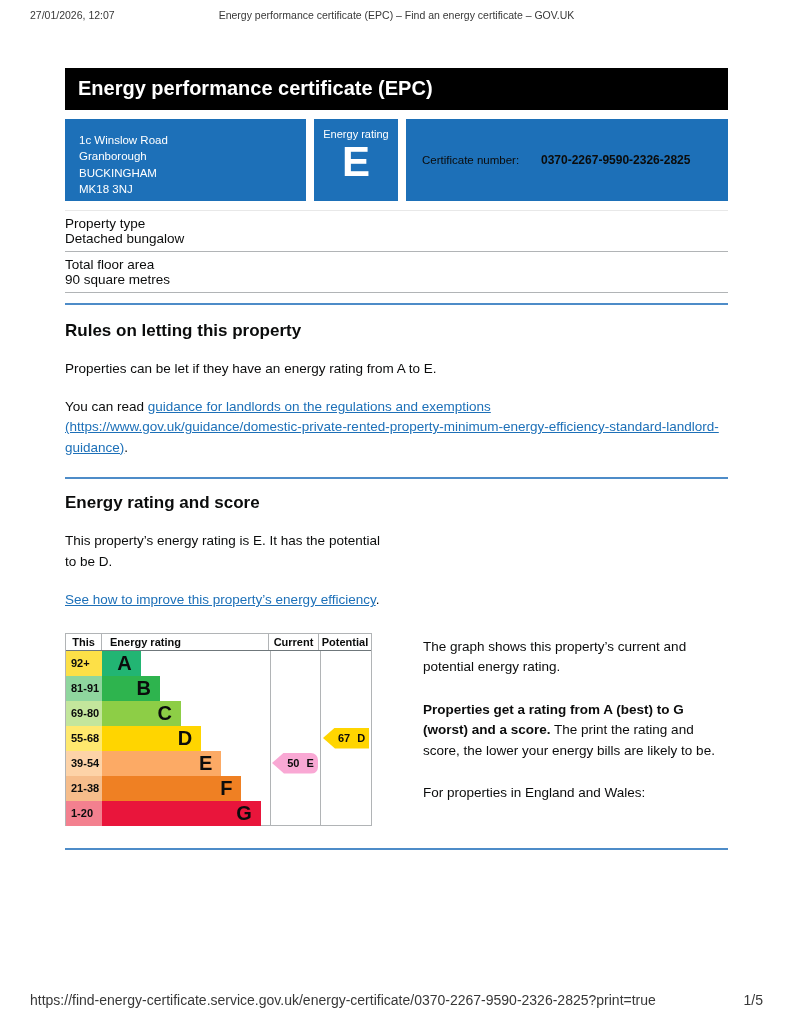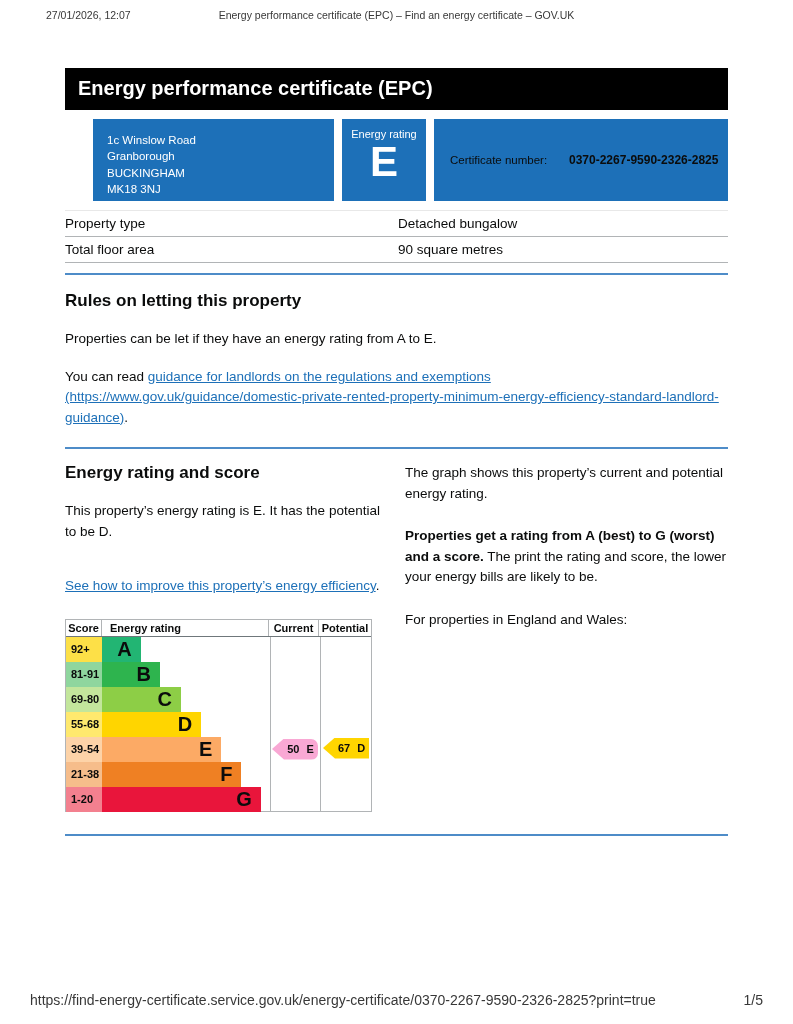--- a/index.html
+++ b/index.html
@@ -6,62 +6,62 @@
   html,body { background:#ffffff; }
   .page {
     position:relative; width:793px; height:1024px; margin:0 auto;
     background:#ffffff; color:#0b0c0c;
     font-family:"Liberation Sans", sans-serif; font-size:13.5px; overflow:hidden;
   }
 
   
   .print-header { position:absolute; top:9px; left:30px; right:30px; height:14px;
     font-size:10.5px; color:#383838; text-align:center; }
-  .print-header .datetime { position:absolute; left:16px; top:0; }
+  .print-header .datetime { position:absolute; left:0; top:0; }
   .print-footer { position:absolute; bottom:16px; left:30px; right:30px;
     font-size:14px; color:#383838; display:flex; justify-content:space-between; }
 
   .content { position:absolute; left:65px; width:663px; top:68px; }
 
   
   .banner { background:#000000; color:#ffffff; font-size:20px; font-weight:bold;
     padding:9px 13px 10px 13px; margin-bottom:9px; }
 
   
   .summary-row { display:flex; gap:8px; height:82px; margin-bottom:9px; }
   .summary-row .box { background:#1d70b8; color:#ffffff; }
-  .addr-box { flex:0 0 241px; padding:13px 14px; font-size:11.5px; line-height:1.42;margin-left:28px; }
+  .addr-box { flex:0 0 241px; padding:13px 14px; font-size:11.5px; line-height:1.42; }
   .rating-box { flex:0 0 84px; display:flex; flex-direction:column; align-items:center; padding-top:9px; }
   .rating-box .rating-label { font-size:11px; }
   .rating-box .rating-letter { font-size:42px; font-weight:bold; line-height:1.0; margin-top:1px; }
   .validity-box { flex:1; display:flex; flex-direction:column; gap:3px; background:#ffffff; }
   .validity-row { background:#1d70b8; flex:1; display:flex; align-items:center; padding-left:16px; }
   .validity-row .v-label { width:119px; font-size:11.5px; }
   .validity-row .v-value { font-weight:bold; font-size:12px; }
 
   
   .prop-table { margin-top:4px; }
-  .prop-row { display:flex; border-bottom:1px solid #b1b4b6; padding:5px 0 5px 0; }
+  .prop-row { display:flex; border-bottom:1px solid #b1b4b6; padding:5px 0 5px 0;flex-direction:column; }
   .prop-row:first-child { border-top:1px solid #e8e8e8; }
   .prop-row .p-label { width:333px; }
 
   .blue-rule { border:none; border-top:2px solid #4e8cc8; background:none; }
   .rule-1 { margin:10px 0 16px 0; }
   .rule-2 { margin:19px 0 14px 0; }
   .rule-3 { margin:22px 0 0 0; }
 
   h2 { font-size:17px; font-weight:bold; margin-bottom:18px; }
   p { line-height:1.52; margin-bottom:17px; }
   a.link { color:#1d70b8; text-decoration:underline; cursor:pointer; }
 
-  .two-col { display:flex; gap:15px; }
+  .two-col { display:flex; gap:33px;align-items:flex-end; }
   .col-left { flex:0 0 325px; }
   .col-right { flex:1; }
   .col-right p { margin-bottom:22px; }
-  .link-para { margin-top:34px; margin-bottom:22px; }
+  .link-para { margin-top:18px; margin-bottom:22px; }
 
   
   .chart { width:307px; margin-top:6px; border-left:1px solid #b1b4b6; border-right:1px solid #b1b4b6; }
   .chart-header { display:flex; border-top:1px solid #b1b4b6; border-bottom:1px solid #6f777b;
     height:18px; font-size:11px; font-weight:bold; align-items:center; }
   .chart-header > div { height:100%; display:flex; align-items:center; }
   .ch-score { width:36px; justify-content:center; border-right:1px solid #b1b4b6; }
   .ch-rating { flex:1; padding-left:8px; border-right:1px solid #b1b4b6; }
   .ch-current { width:50px; justify-content:center; border-right:1px solid #b1b4b6; }
   .ch-potential { width:52px; justify-content:center; }
@@ -136,21 +136,21 @@
     <hr class="blue-rule rule-2">
 
     <div class="two-col">
       <div class="col-left">
         <h2>Energy rating and score</h2>
         <p>This property’s energy rating is E. It has the potential to be D.</p>
         <p class="link-para"><a class="link">See how to improve this property’s energy efficiency</a><span>.</span></p>
 
         <div class="chart">
           <div class="chart-header">
-            <div class="ch-score">Score</div>
+            <div class="ch-score">This</div>
             <div class="ch-rating">Energy rating</div>
             <div class="ch-current">Current</div>
             <div class="ch-potential">Potential</div>
           </div>
           <div class="chart-body">
             <div class="band-row">
               <div class="score-cell" style="background: #fde047;">92+</div>
               <div class="band-area">
                   <div class="band-bar" style="background: rgb(34, 181, 115); width: 23%;">
                     <span>A</span>
@@ -204,21 +204,21 @@
                     <span>G</span>
                   </div>
                 </div>
             </div>
             <div class="colsep sep-current"></div>
             <div class="colsep sep-potential"></div>
             <div class="arrow arrow-current" style="background: #f9a8d4; top: 102px; border-radius: 7px;">
                 <span>50</span>
                 <span>E</span>
               </div>
-            <div class="arrow arrow-potential" style="background: rgb(255, 213, 0); top: 77px; margin-top: 24px;">
+            <div class="arrow arrow-potential" style="background: rgb(255, 213, 0); top: 77px;">
                 <span>67</span>
                 <span>D</span>
               </div>
           </div>
         </div>
       </div>
 
       <div class="col-right">
         <p>The graph shows this property’s current and potential energy rating.</p>
         <p><span class="bold">Properties get a rating from A (best) to G (worst) and a score.</span><span> The print the rating and score, the lower your energy bills are likely to be.</span></p>

